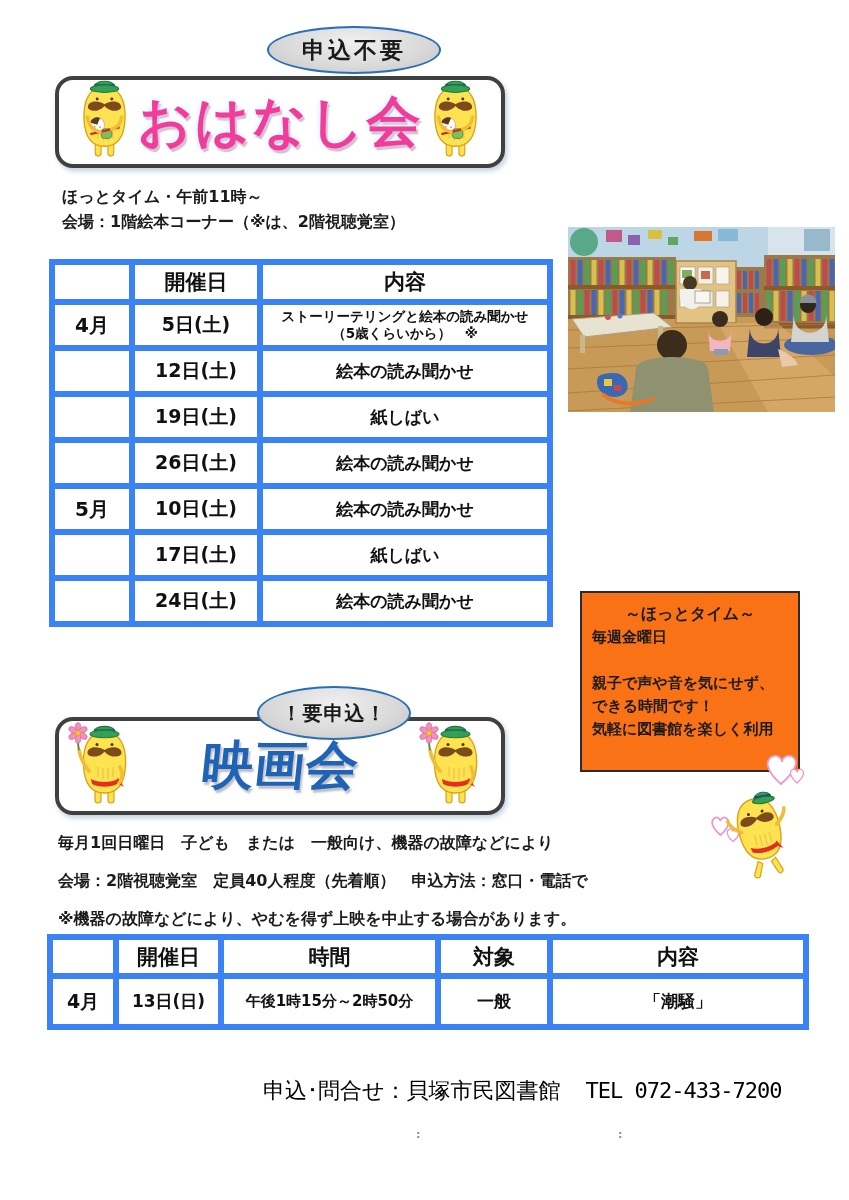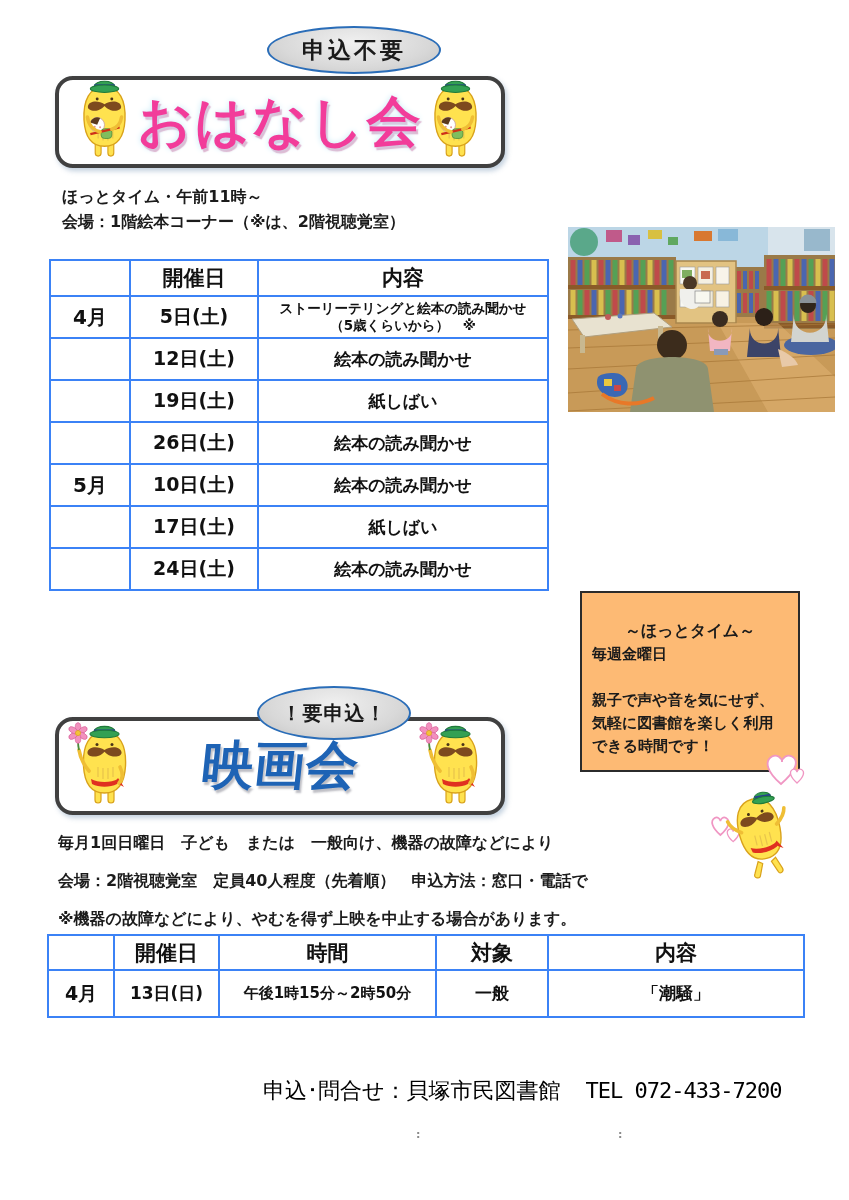--- a/index.html
+++ b/index.html
@@ -24,38 +24,38 @@
   .mascot-right{right:8px;}
   .title1{font-size:54px;font-weight:bold;color:#f23c9a;letter-spacing:2px;
           text-shadow:0 0 6px #c5e9f6, 2px 3px 1px rgba(170,25,105,0.35);}
   .title2{font-size:52px;font-weight:bold;color:#1e63b5;transform:skewX(-6deg);
           text-shadow:2px 3px 2px rgba(40,40,60,0.3);}
 
   .schedule{position:absolute;left:62px;top:180px;font-size:16px;font-weight:600;line-height:25px;color:#1b1b1b;}
 
   
   table{border-collapse:collapse;position:absolute;table-layout:fixed;background:#fff;}
-  td,th{border:2px solid #3b82f6;text-align:center;vertical-align:middle;padding:0;color:#111;}
+  td,th{border:6px solid #3b82f6;text-align:center;vertical-align:middle;padding:0;color:#111;}
   .t1{left:49px;top:255px;}
   .t1 th{height:34px;font-size:21px;font-weight:bold;}
   .t1 td{height:40px;font-size:17px;font-weight:600;}
   .t1 td.month{font-size:20px;font-weight:bold;}
   .t1 td.date{font-size:19px;}
   .t1 .two-line .c1{font-size:13.5px;line-height:17px;font-weight:600;display:block;}
   .t1 .two-line .c2{font-size:13.5px;line-height:17px;font-weight:600;display:block;}
   .t2{left:47px;top:930px;}
   .t2 th{height:33px;font-size:21px;font-weight:bold;}
   .t2 td{height:45px;font-size:17px;font-weight:600;}
   .t2 td.month{font-size:19px;font-weight:bold;}
   .t2 td.time{font-size:15px;}
 
   .photo{position:absolute;left:568px;top:223px;width:267px;height:185px;}
 
   .hotbox{position:absolute;left:580px;top:587px;width:220px;height:181px;border:2px solid #2b2b2b;
-          background:#fdba74;box-sizing:border-box;padding:26px 10px 0 10px;font-size:15px;font-weight:600;
+          background:#f97316;box-sizing:border-box;padding:9px 10px 0 10px;font-size:15px;font-weight:600;
           line-height:23px;color:#1b1b1b;z-index:1;}
   .hotbox .ht-title{text-align:center;font-size:16px;font-weight:bold;margin-bottom:1px;}
   .ht-line{min-height:23px;}
 
   .movie-info{position:absolute;left:58px;top:820px;width:575px;font-size:16px;font-weight:600;
               line-height:38px;color:#1b1b1b;white-space:nowrap;}
 
   .contact{position:absolute;left:263px;top:1072px;font-size:22px;font-weight:normal;color:#000;white-space:nowrap;}
   .contact .tel{font-family:"DejaVu Sans Mono",monospace;letter-spacing:-1px;margin-left:18px;}
 
@@ -264,22 +264,22 @@
       <rect x="46" y="158" width="7" height="6" fill="#c84848"></rect>
       <path d="M34 167 C50 179 70 179 86 171" stroke="#e87828" stroke-width="4" fill="none"></path>
     </svg>
   </div>
 
   <div class="hotbox">
     <div class="ht-title">～ほっとタイム～</div>
     <div class="ht-line">毎週金曜日</div>
     <div class="ht-line"></div>
     <div class="ht-line">親子で声や音を気にせず、</div>
+    <div class="ht-line">できる時間です！</div>
     <div class="ht-line">気軽に図書館を楽しく利用</div>
-    <div class="ht-line">できる時間です！</div>
   </div>
 
   <div class="badge badge2">
     <span>！要申込！</span>
   </div>
 
   <div class="banner banner2">
     <span class="mascot mascot-left">
       <svg width="75" height="86" viewBox="0 0 75 86">
         <path d="M28 68 L28 81 Q28 84 31 84 Q34 84 34 81 L34 70 Z" fill="#FFE24F" stroke="#D9A21B" stroke-width="1.2"></path>

